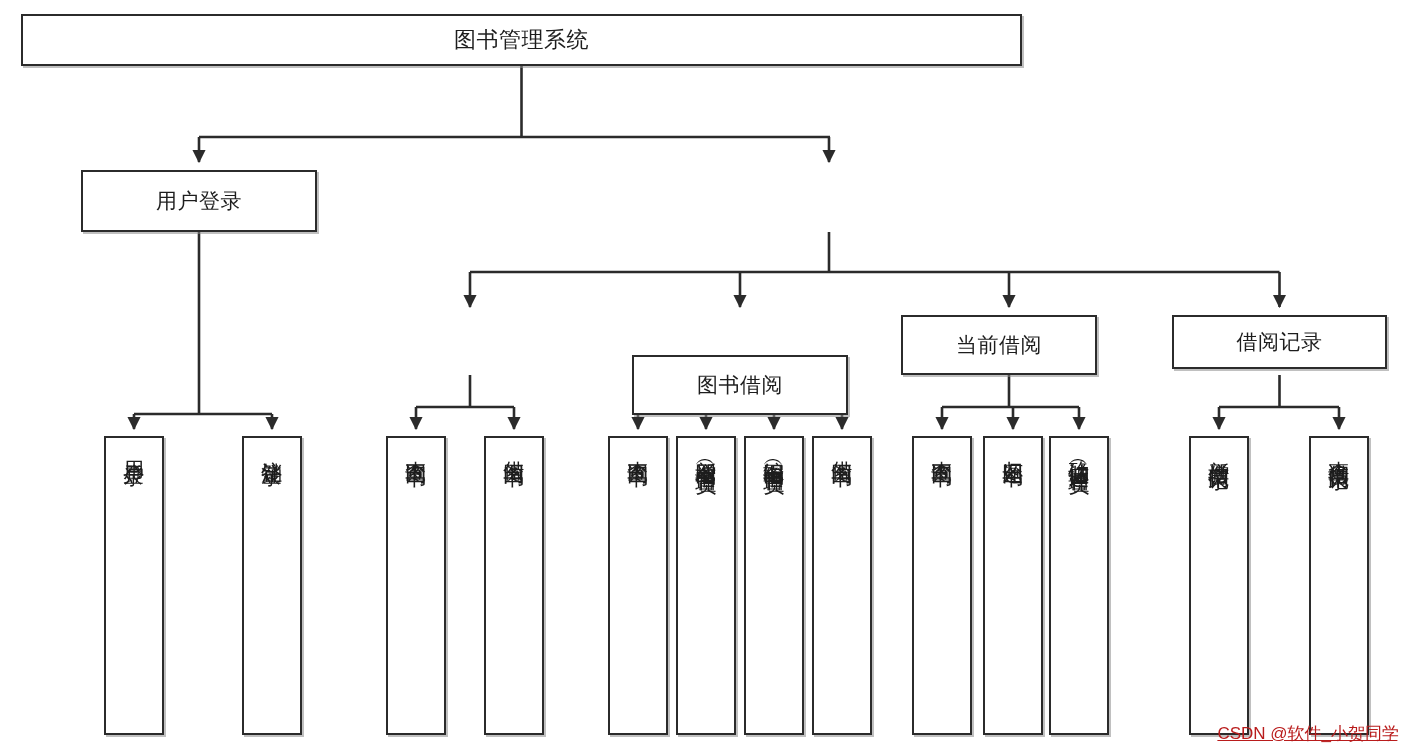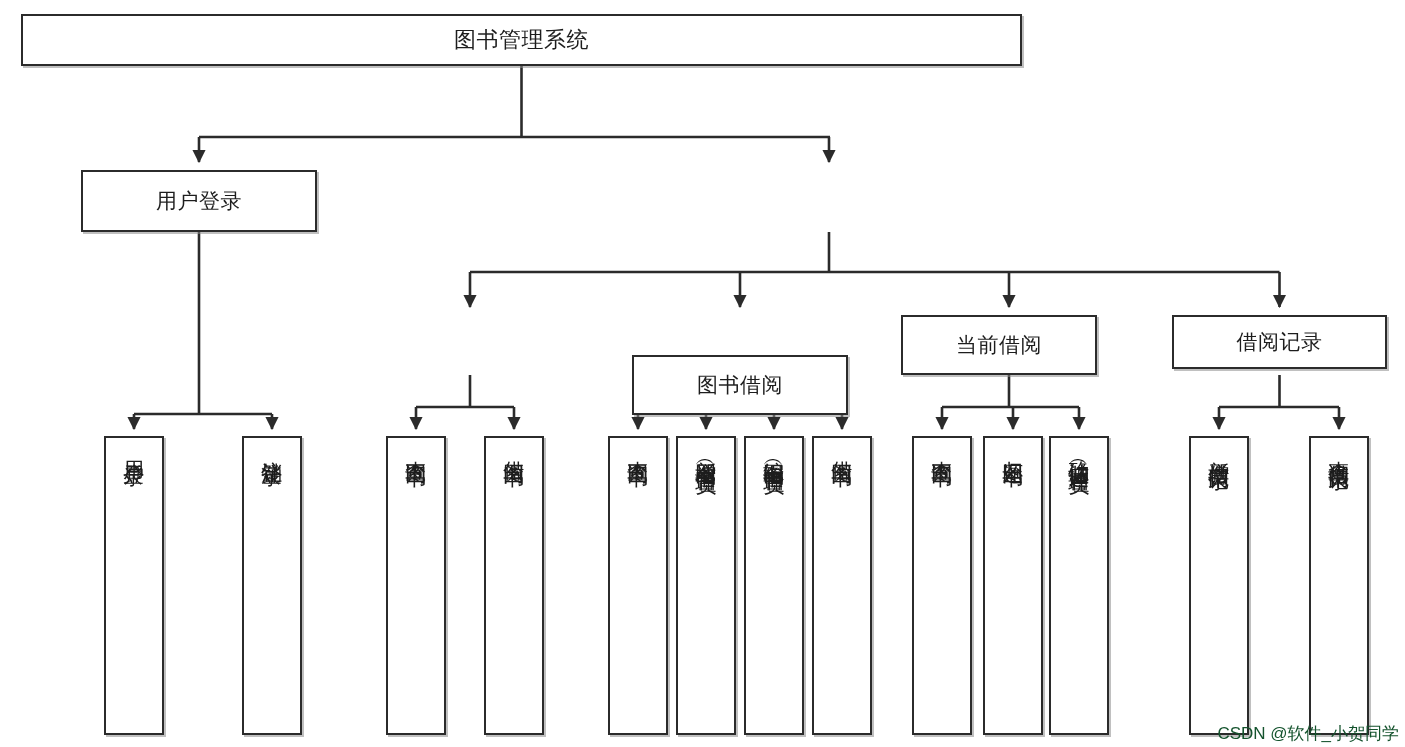--- a/index.html
+++ b/index.html
@@ -181,15 +181,15 @@
   <div class="node leaf" id="n-lf-10" style="left: 1049px; top: 436px; width: 60px; height: 299px; border-color: rgb(43, 43, 43); background: rgb(255, 255, 255); color: rgb(29, 29, 29);">
     <span class="label">确认归还（管理员）</span>
   </div>
   <div class="node leaf" id="n-lf-11" style="left: 1189px; top: 436px; width: 60px; height: 299px; border-color: rgb(43, 43, 43); background: rgb(255, 255, 255); color: rgb(29, 29, 29);">
     <span class="label">新增借阅记录</span>
   </div>
   <div class="node leaf" id="n-lf-12" style="left: 1309px; top: 436px; width: 60px; height: 299px; border-color: rgb(43, 43, 43); background: rgb(255, 255, 255); color: rgb(29, 29, 29);">
     <span class="label">查询借阅记录</span>
   </div>
 
-  <div id="watermark" style="color: #14532d;">CSDN @软件_小贺同学</div>
+  <div id="watermark" style="color: #b91c1c; text-decoration: underline;">CSDN @软件_小贺同学</div>
 
 </div>
 
 </body></html>

